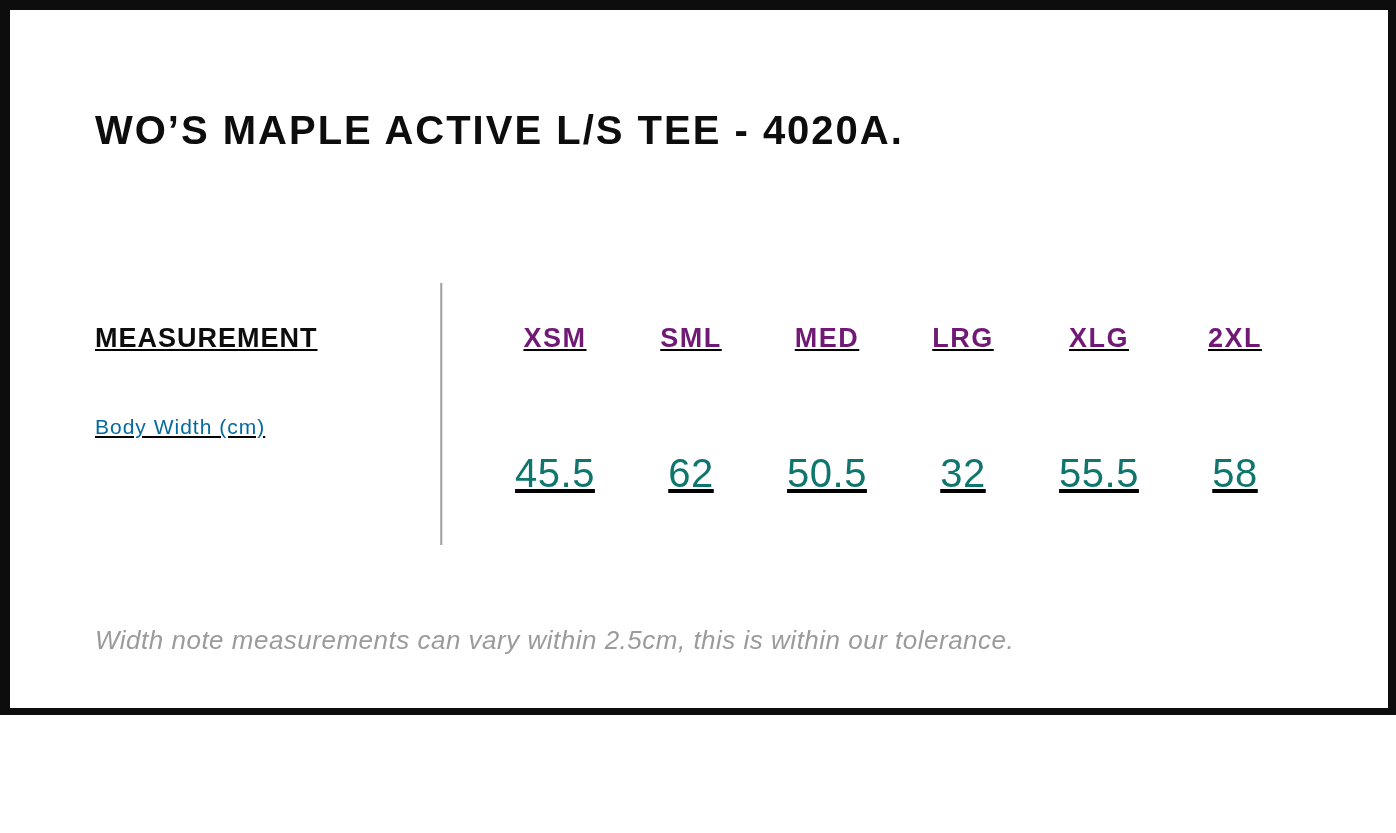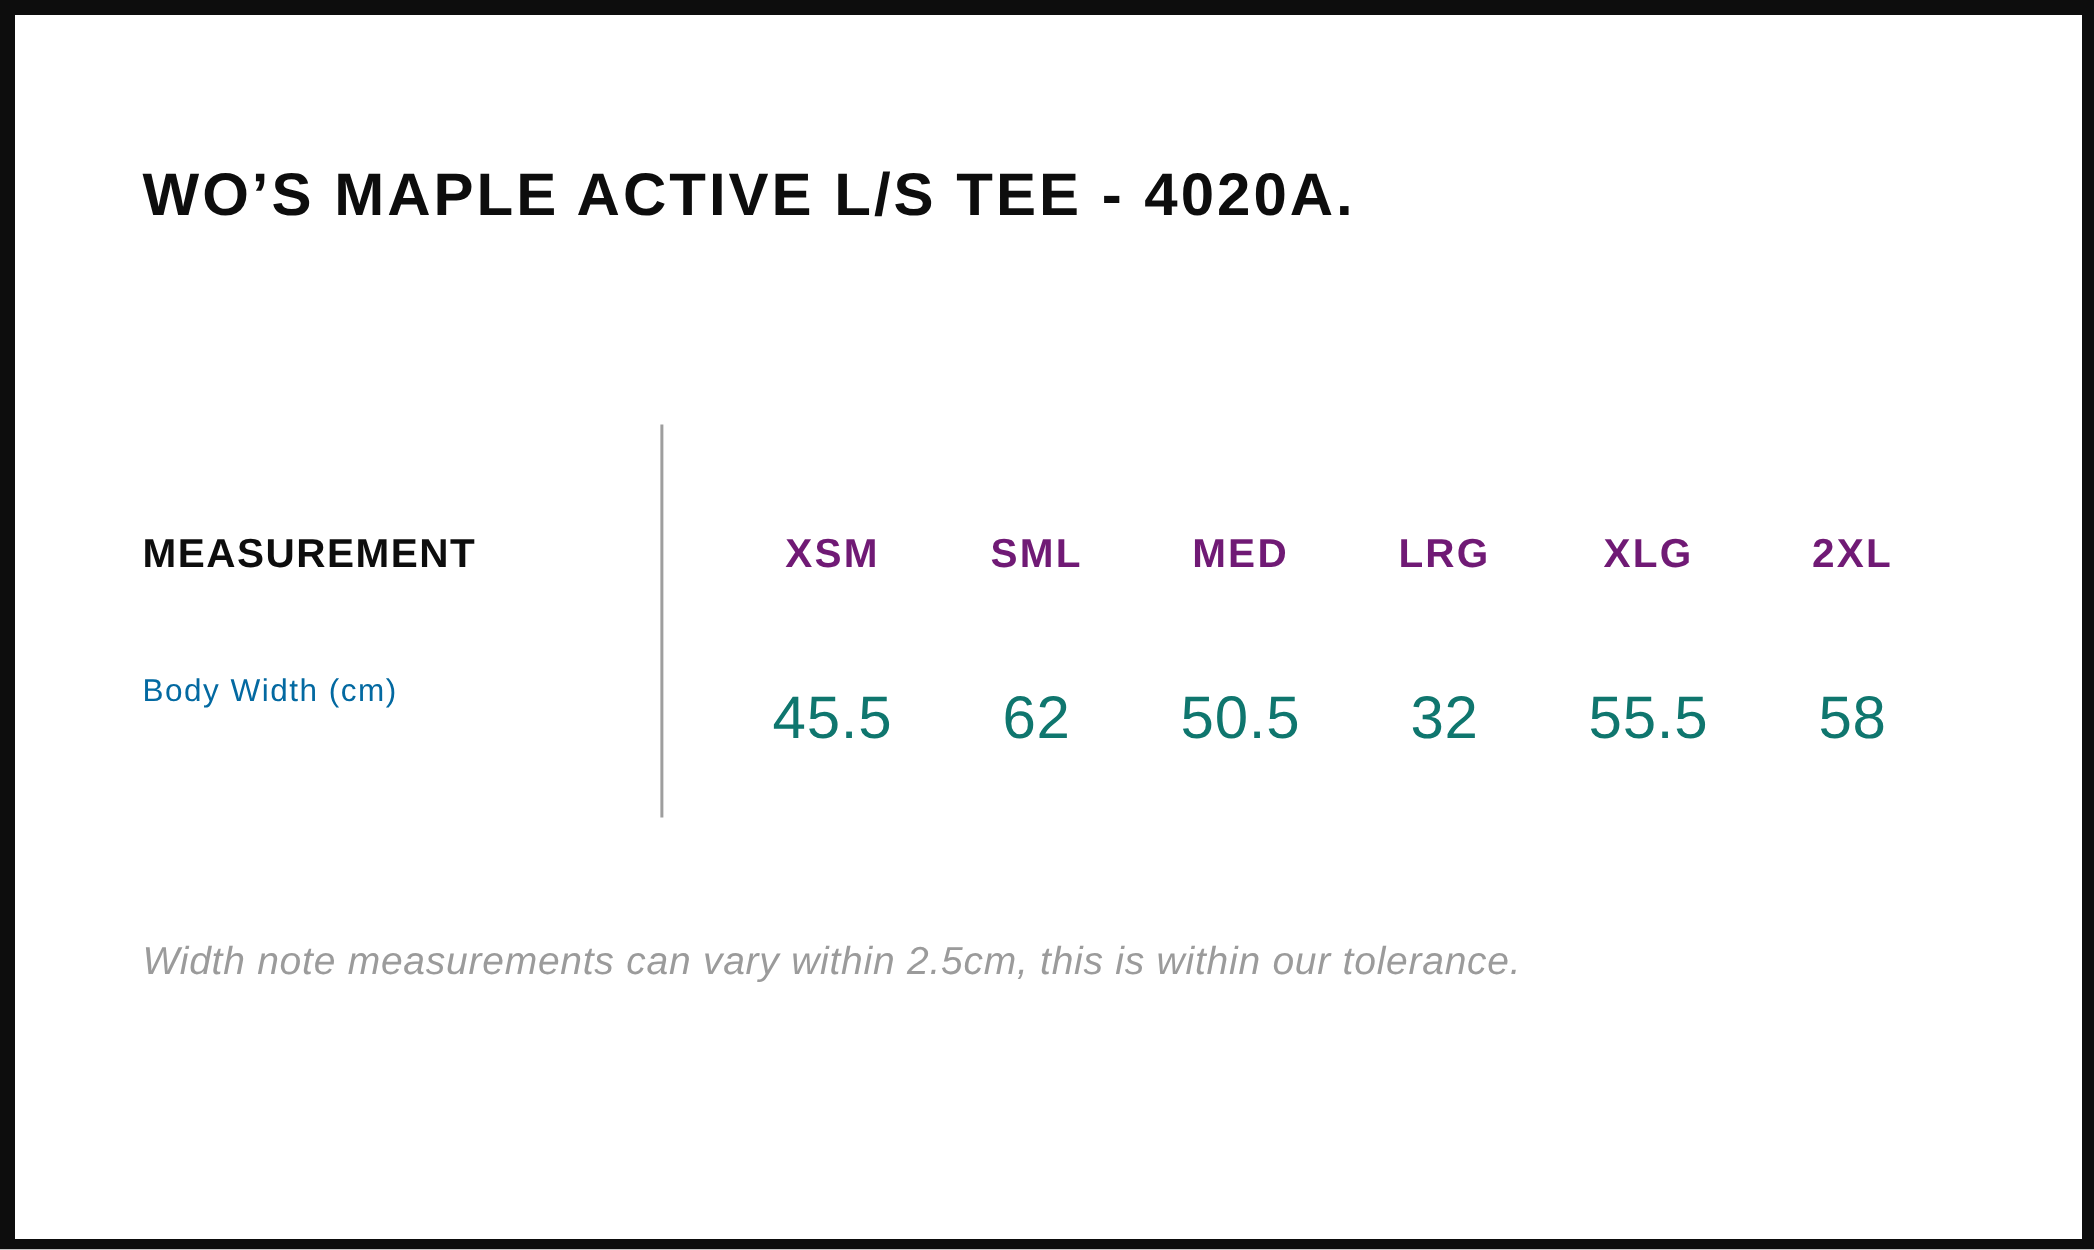--- a/index.html
+++ b/index.html
@@ -9,21 +9,21 @@
   }
   body {
     width: 1396px;
     height: 833px;
     font-family: "Liberation Sans", sans-serif;
     overflow: hidden;
   }
   .frame {
     box-sizing: border-box;
     width: 1396px;
-    height: 833px;
+    height: 715px;
     border-style: solid;
     border-color: #0d0d0d;
     border-width: 10px 8px 7px 10px;
     background: #ffffff;
   }
   .content {
     box-sizing: border-box;
     padding: 0 85px;
   }
   .title {
@@ -44,22 +44,22 @@
     position: absolute;
     left: 346px;
     top: 0;
     bottom: 0;
     width: 1.5px;
     background: #9e9e9e;
     transform: translateX(-50%);
   }
   .t-row {
     display: flex;
-    align-items: center;
     height: 92px;
+    text-decoration: underline;
   }
   .label-cell {
     width: 346px;
     flex: 0 0 346px;
     white-space: nowrap;
   }
   .header-label {
     font-size: 27px;
     font-weight: 700;
     letter-spacing: 1px;

